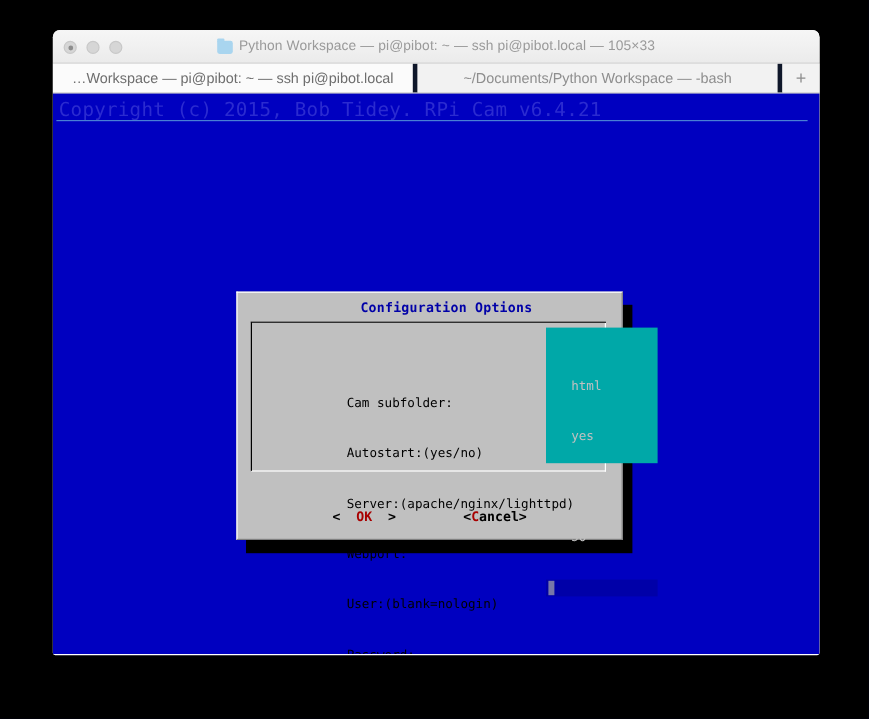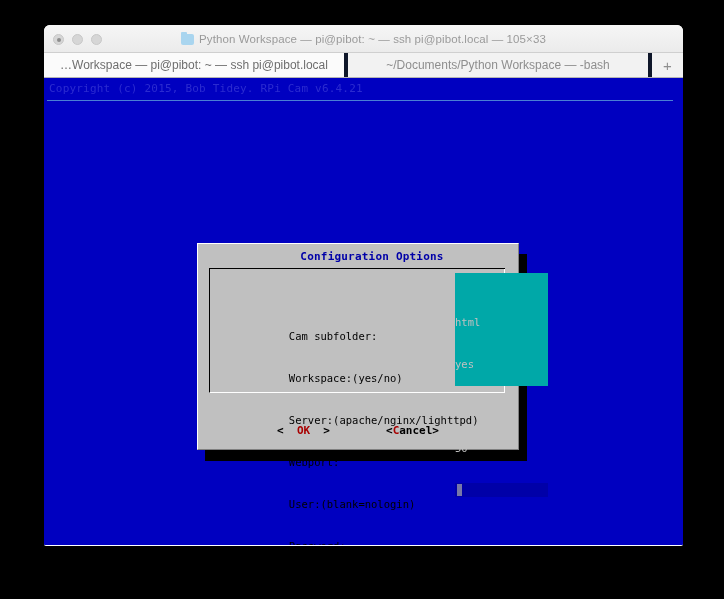--- a/index.html
+++ b/index.html
@@ -108,21 +108,21 @@
   #terminal-body {
     position: relative;
     height: 467px;
     background: #0000c0;
     font-family: "DejaVu Sans Mono", monospace;
     overflow: hidden;
   }
   #copyright-line {
     position: absolute;
     left: 5px; top: 4px;
-    font-size: 11px;
+    font-size: 16px;
     color: #2b2bd0;
     letter-spacing: 0.2px;
     white-space: nowrap;
   }
   #hrule {
     position: absolute;
     left: 3px; top: 22px;
     width: 626px; height: 1px;
     background: #4a7fd4;
   }
@@ -186,21 +186,21 @@
     color: #000000;
     white-space: pre;
     z-index: 2;
   }
   .field-row { height: 14px; position: relative; }
   .field-label { display: inline-block; }
   .field-value {
     position: absolute;
     left: 242px; top: 0;
     color: #c0c0c0;
-    padding-left: 0;
+    padding-left: 21px;
     width: 93px;
     height: 14px;
   }
   .field-row.selected .field-value {
     background: #0000a8;
     color: #ffffff;
   }
   .field-row.selected .field-value::before {
     content: "";
     position: absolute;
@@ -261,21 +261,21 @@
 
       <div id="form-frame">
         <div id="value-column"></div>
         <div id="field-rows">
 
           <div class="field-row">
             <span class="field-label">Cam subfolder:</span>
             <span class="field-value">html</span>
           </div>
           <div class="field-row">
-            <span class="field-label">Workspace:(yes/no)</span>
+            <span class="field-label">Autostart:(yes/no)</span>
             <span class="field-value">yes</span>
           </div>
           <div class="field-row">
             <span class="field-label">Server:(apache/nginx/lighttpd)</span>
             <span class="field-value">apache</span>
           </div>
           <div class="field-row">
             <span class="field-label">Webport:</span>
             <span class="field-value">50</span>
           </div>

